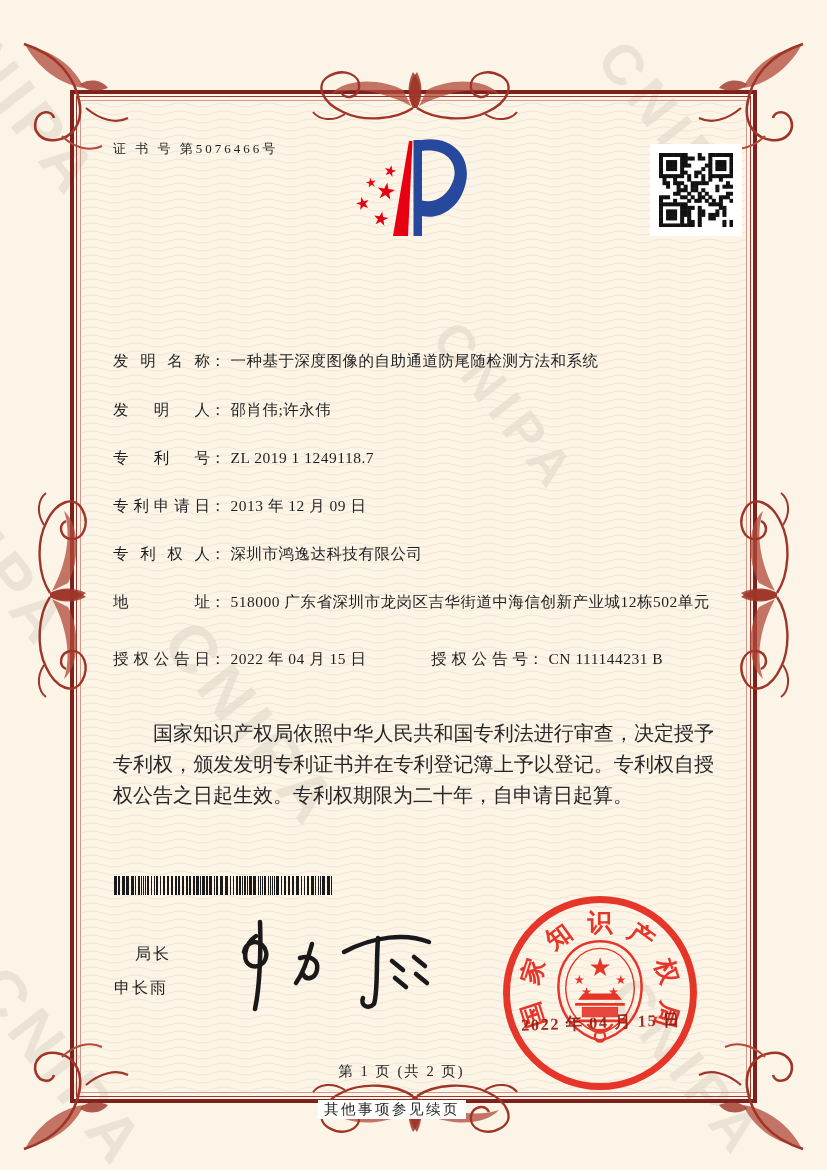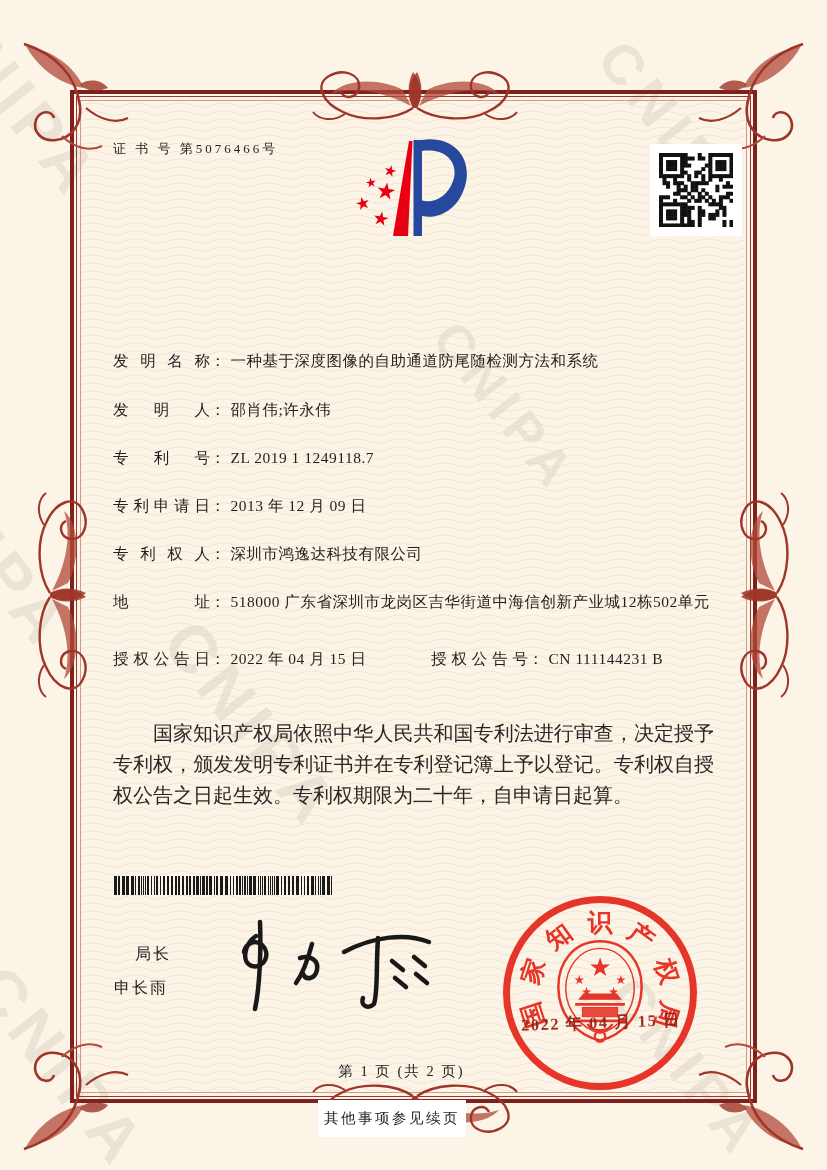--- a/index.html
+++ b/index.html
@@ -76,21 +76,21 @@
   .seal-char:nth-of-type(7){transform:rotate(108deg)  translateY(-70px);}
   .seal-date{
     position:absolute;left:505px;top:1012px;width:192px;text-align:center;
     font-size:16.5px;font-weight:700;letter-spacing:1.5px;color:#8f1d12;
     transform:rotate(-2deg);opacity:.9;
   }
   
   .page-num{position:absolute;left:0;right:24px;top:1062px;text-align:center;font-size:14.5px;letter-spacing:2px;}
   .cont-note{
     position:absolute;left:318px;top:1100px;width:148px;background:#ffffff;
-    padding:9px 0;text-align:center;font-size:14.5px;letter-spacing:2.5px;color:#262626;
+    padding:0 0;text-align:center;font-size:14.5px;letter-spacing:2.5px;color:#262626;
   }
 </style>
 </head>
 <body>
 
 <div class="page">
 
   <div class="wm" style="left:-28px;top:-18px;font-size:64px;">CNIPA</div>
   <div class="wm" style="left:636px;top:28px;font-size:56px;">CNIPA</div>
   <div class="wm" style="left:468px;top:310px;font-size:52px;">CNIPA</div>

